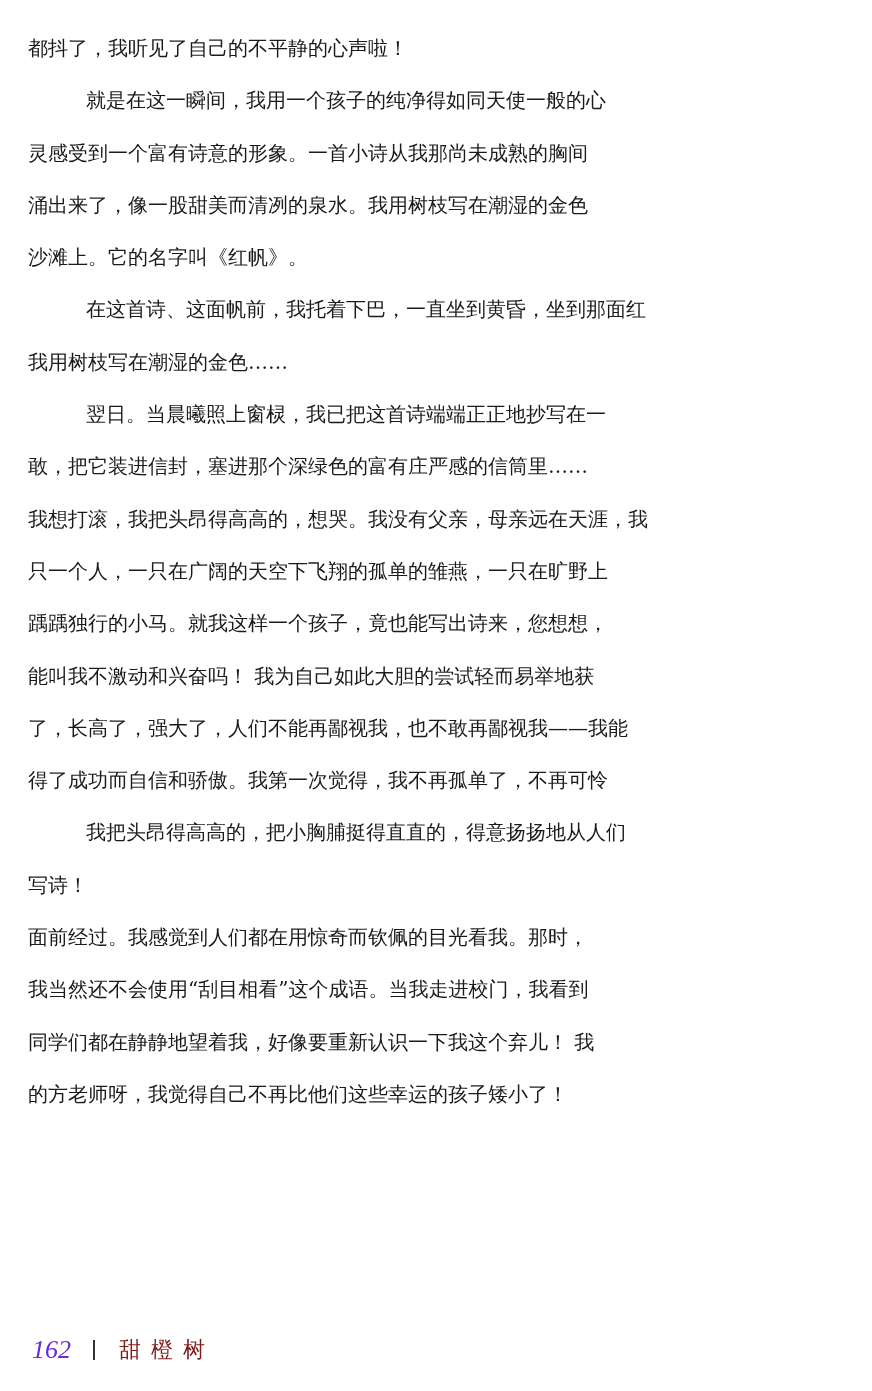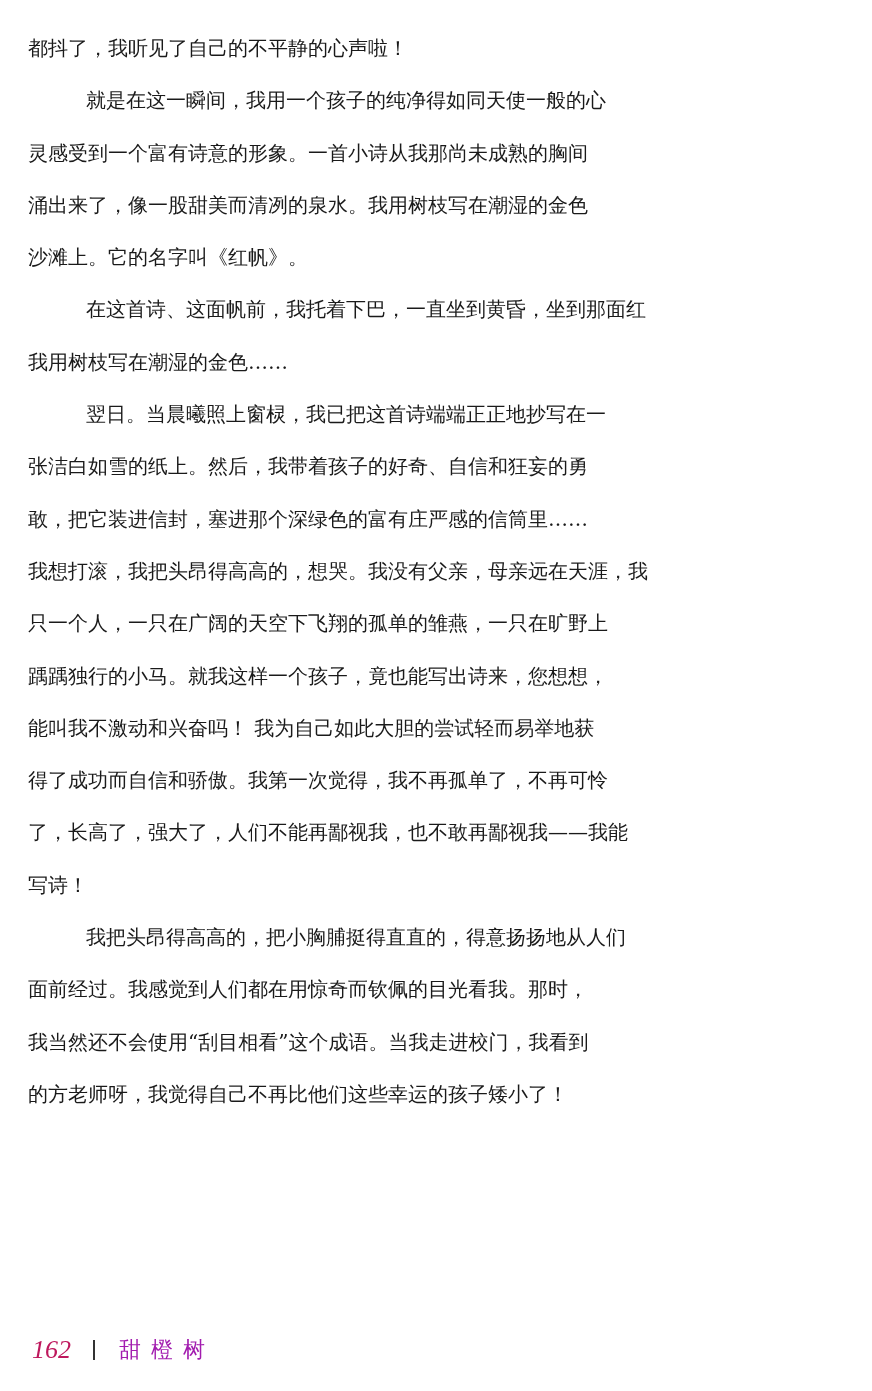--- a/index.html
+++ b/index.html
@@ -13,52 +13,52 @@
       height: 52.3px; line-height: 52.3px;
       font-size: 20px; white-space: nowrap; letter-spacing: 0px;
     }
     .line.indent { padding-left: 58px; }
     .footer {
       position: absolute; left: 32px; top: 1330px; height: 40px;
       display: flex; align-items: center;
     }
     .page-num {
       font-family: "Liberation Serif", serif; font-style: italic;
-      font-size: 26px; color: #be185d;
+      font-size: 26px; color: #6d28d9;
     }
     .divider { width: 2px; height: 20px; background: #333; margin: 0 24px 0 22px; }
     .book-title {
-      font-family: "DejaVu Sans", sans-serif; font-size: 22px; color: #a21caf;
+      font-family: "DejaVu Sans", sans-serif; font-size: 22px; color: #7f1d1d;
       letter-spacing: 10px;
     }
   </style>
 </head>
 <body>
 
 <div class="page">
   <div class="line">都抖了，我听见了自己的不平静的心声啦！</div>
   <div class="line indent">就是在这一瞬间，我用一个孩子的纯净得如同天使一般的心</div>
   <div class="line">灵感受到一个富有诗意的形象。一首小诗从我那尚未成熟的胸间</div>
   <div class="line">涌出来了，像一股甜美而清冽的泉水。我用树枝写在潮湿的金色</div>
   <div class="line">沙滩上。它的名字叫《红帆》。</div>
   <div class="line indent">在这首诗、这面帆前，我托着下巴，一直坐到黄昏，坐到那面红</div>
   <div class="line">我用树枝写在潮湿的金色……</div>
   <div class="line indent">翌日。当晨曦照上窗棂，我已把这首诗端端正正地抄写在一</div>
-  <div class="line">张洁白如雪的纸上。然后，我带着孩子的好奇、自信和狂妄的勇</div>
   <div class="line">敢，把它装进信封，塞进那个深绿色的富有庄严感的信筒里……</div>
   <div class="line">我想打滚，我把头昂得高高的，想哭。我没有父亲，母亲远在天涯，我</div>
   <div class="line">只一个人，一只在广阔的天空下飞翔的孤单的雏燕，一只在旷野上</div>
   <div class="line">踽踽独行的小马。就我这样一个孩子，竟也能写出诗来，您想想，</div>
   <div class="line">能叫我不激动和兴奋吗！ 我为自己如此大胆的尝试轻而易举地获</div>
+  <div class="line">了，长高了，强大了，人们不能再鄙视我，也不敢再鄙视我——我能</div>
   <div class="line">得了成功而自信和骄傲。我第一次觉得，我不再孤单了，不再可怜</div>
-  <div class="line">了，长高了，强大了，人们不能再鄙视我，也不敢再鄙视我——我能</div>
+  <div class="line indent">我把头昂得高高的，把小胸脯挺得直直的，得意扬扬地从人们</div>
   <div class="line">写诗！</div>
-  <div class="line indent">我把头昂得高高的，把小胸脯挺得直直的，得意扬扬地从人们</div>
   <div class="line">面前经过。我感觉到人们都在用惊奇而钦佩的目光看我。那时，</div>
   <div class="line">我当然还不会使用“刮目相看”这个成语。当我走进校门，我看到</div>
+  <div class="line">同学们都在静静地望着我，好像要重新认识一下我这个弃儿！ 我</div>
   <div class="line">的方老师呀，我觉得自己不再比他们这些幸运的孩子矮小了！</div>
 </div>
 
 <div class="footer">
   <span class="page-num">162</span>
   <span class="divider"></span>
   <span class="book-title">甜橙树</span>
 </div>
 
 </body></html>

